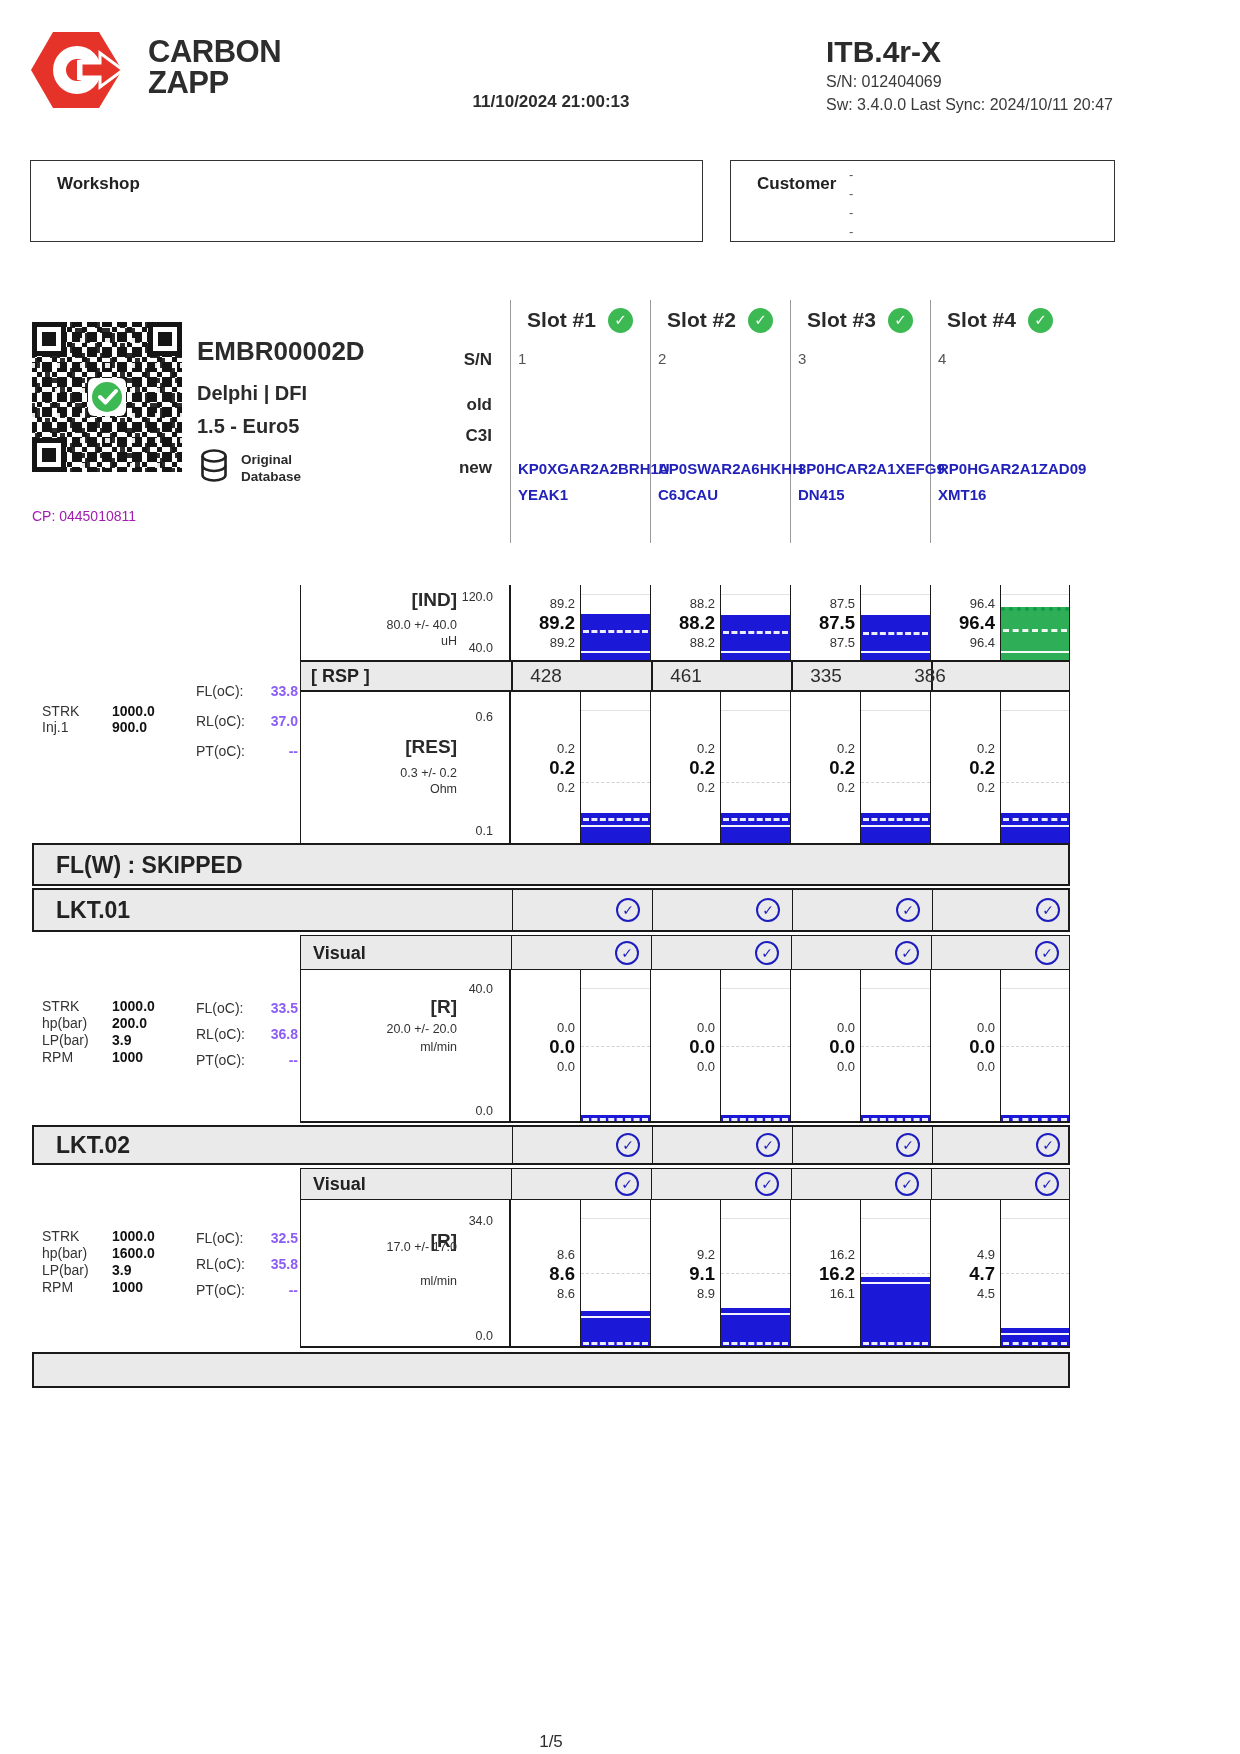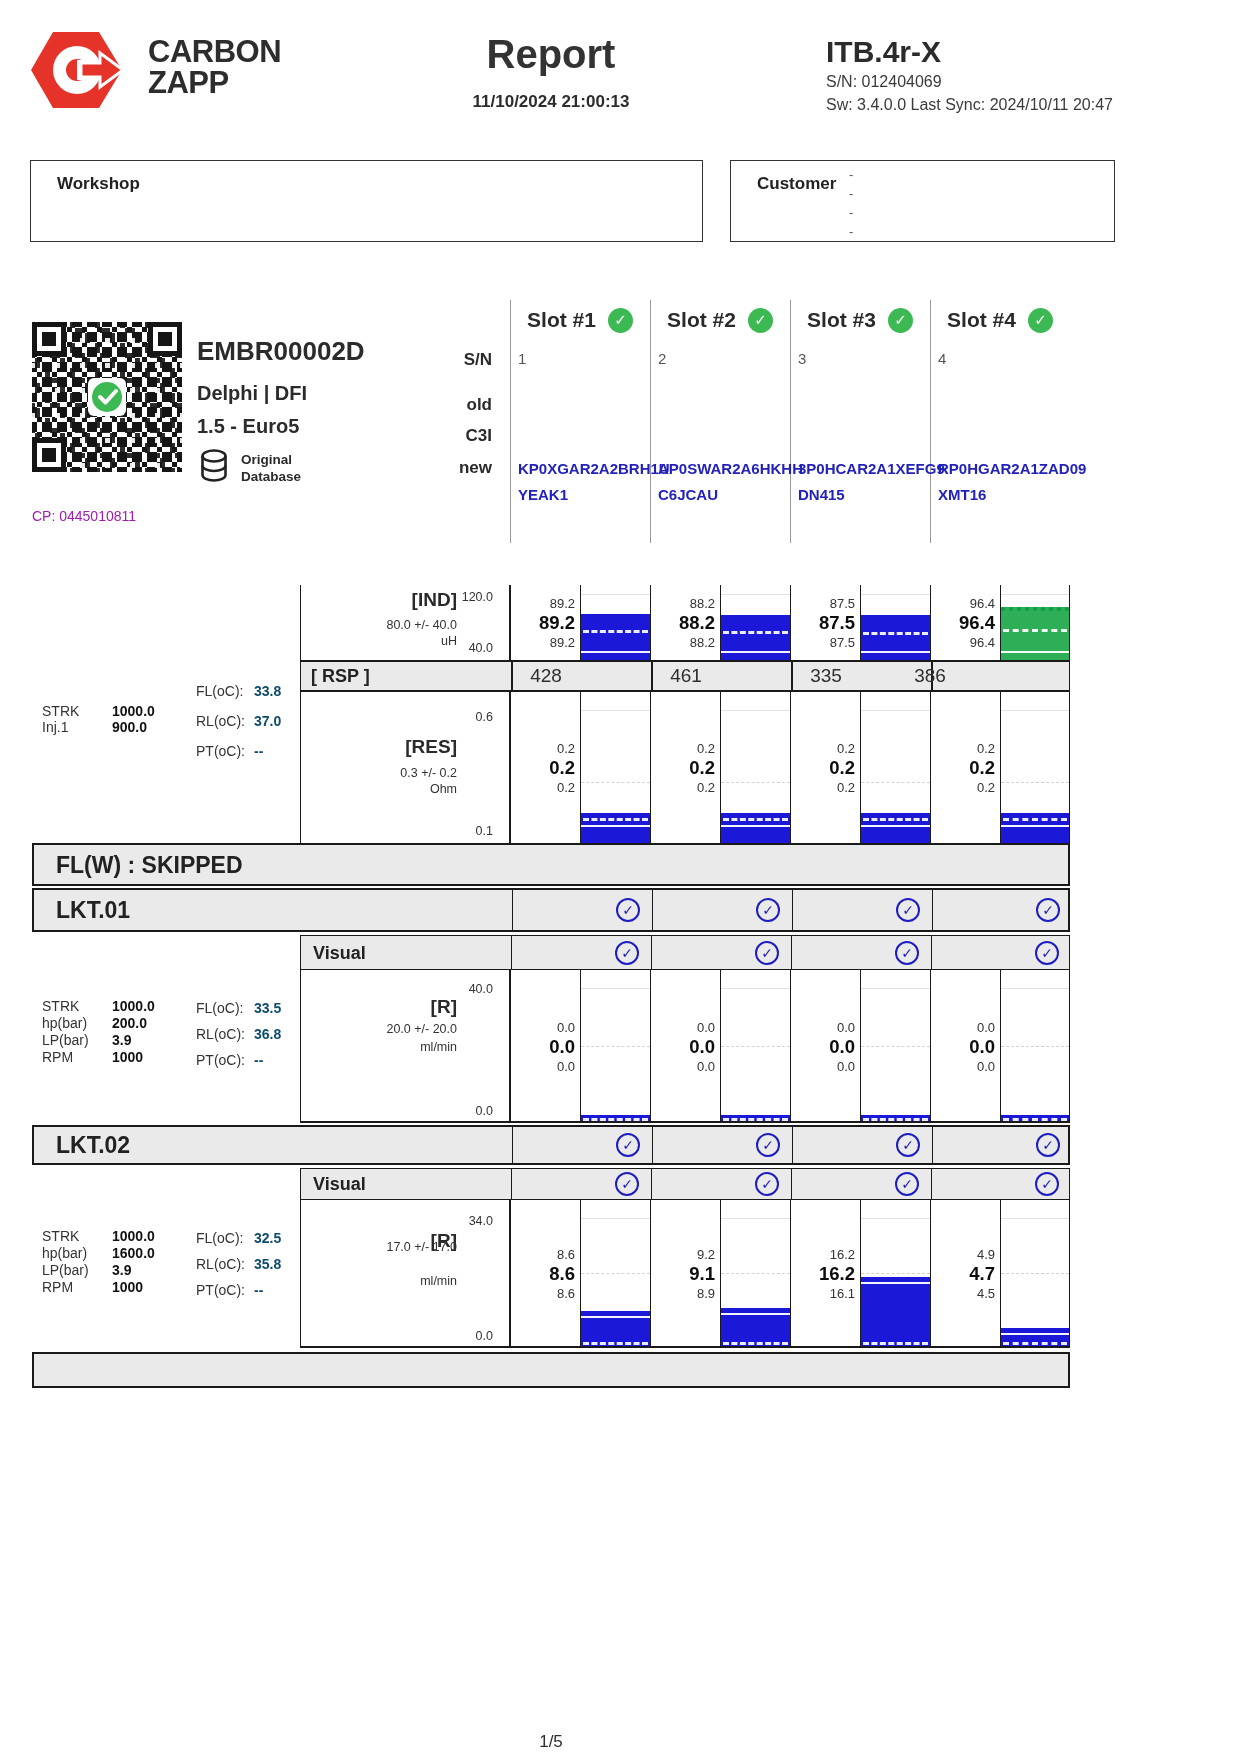--- a/index.html
+++ b/index.html
@@ -97,21 +97,21 @@
            border-left:1.5px solid #1a1a1a;border-right:1.5px solid #1a1a1a;box-sizing:border-box;}
   .rsp-label{position:absolute;left:10px;top:50%;transform:translateY(-50%);
              font-size:18px;font-weight:bold;color:#222;}
   .rsp-val{position:absolute;top:0;bottom:0;width:66px;display:flex;align-items:center;
            justify-content:center;font-size:19px;color:#2e2e2e;}
   .svline{position:absolute;top:0;bottom:0;width:1.5px;background:#1a1a1a;}
 
   
   .prow{position:absolute;font-size:14px;color:#333;}
   .p-l{left:10px;} .p-v{position:absolute;left:80px;font-weight:bold;color:#111;}
-  .t-l{left:164px;} .t-v{position:absolute;left:222px;width:44px;font-weight:bold;color:#0c4a6e;}
+  .t-l{left:164px;} .t-v{position:absolute;left:222px;width:44px;text-align:right;font-weight:bold;color:#8b5cf6;}
 
   .pageno{position:absolute;left:32px;top:1692px;width:1038px;text-align:center;
           font-size:17px;color:#2e2e2e;margin-top:40px;}
 </style>
 </head>
 <body>
 
 <div class="page">
 
   <div class="abs" style="left:28px;top:26px;width:100px;height:88px;">
@@ -120,21 +120,20 @@
       <circle cx="49" cy="44" r="24" fill="#fff"></circle>
       <circle cx="49" cy="44" r="11" fill="#e6332a"></circle>
       <rect x="49" y="34" width="35" height="20" fill="#fff"></rect>
       <path d="M53 37 H72 V27 L95 44 L72 61 V51 H53 Z" fill="#e6332a" stroke="#fff" stroke-width="3"></path>
     </svg>
   </div>
   <div class="brand-text">
     <div>CARBON</div>
     <div>ZAPP</div>
   </div>
-  <div class="report-title">Report</div>
   <div class="report-date">11/10/2024 21:00:13</div>
   <div class="dev-block">
     <div class="dev-name">ITB.4r-X</div>
     <div class="dev-sn">S/N: 012404069</div>
     <div class="dev-sync">Sw: 3.4.0.0 Last Sync: 2024/10/11 20:47</div>
   </div>
 
   <div class="infobox" style="left:30px;width:673px;">
     <span class="lbl">Workshop</span>
   </div>

